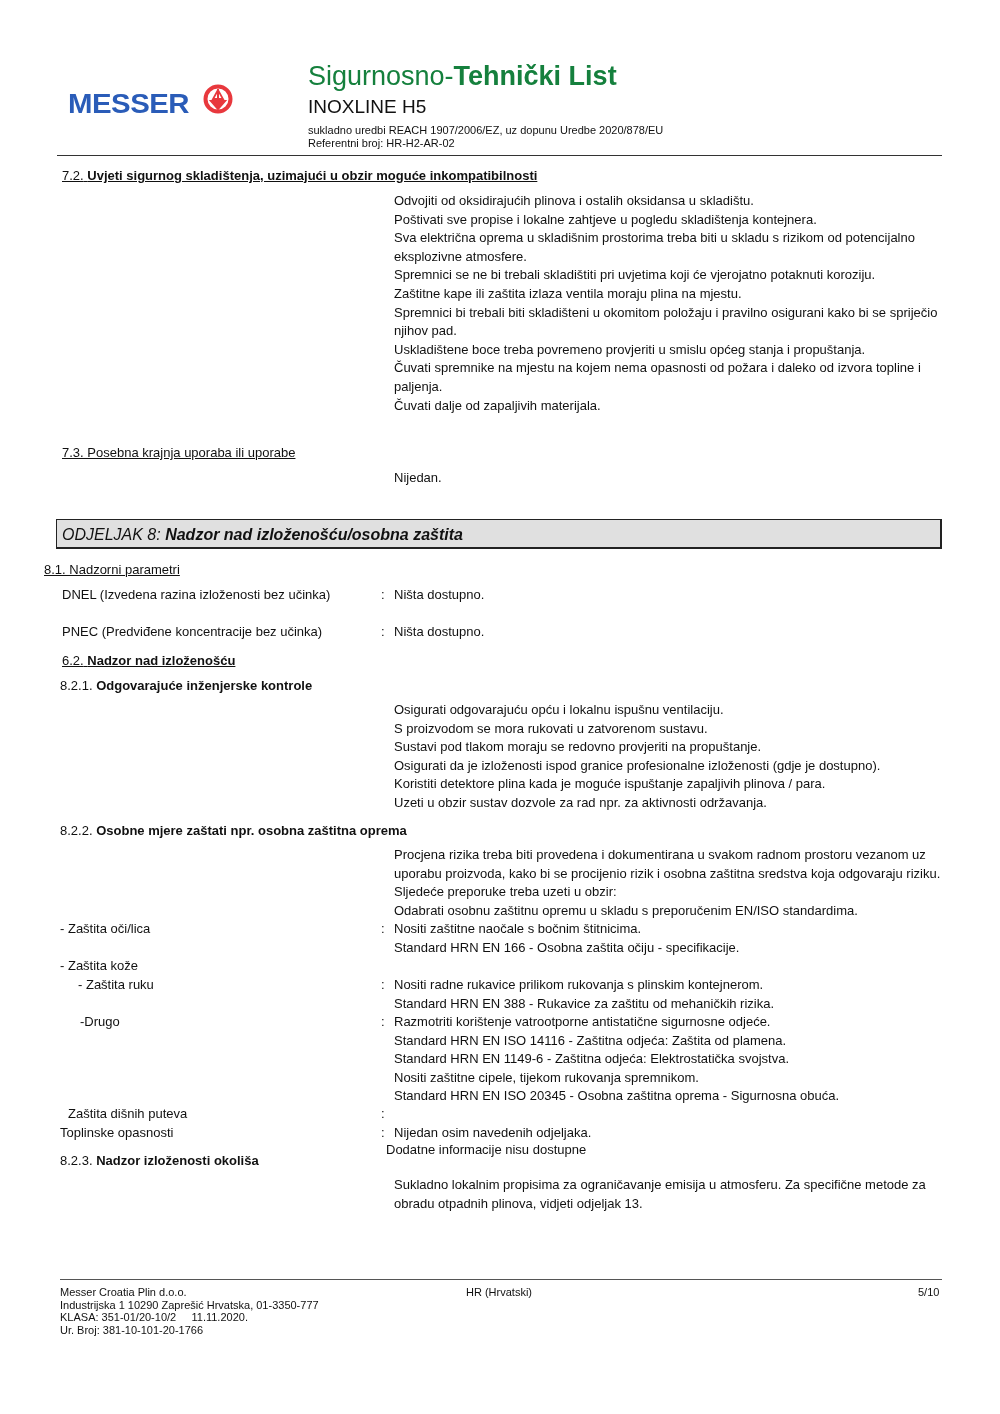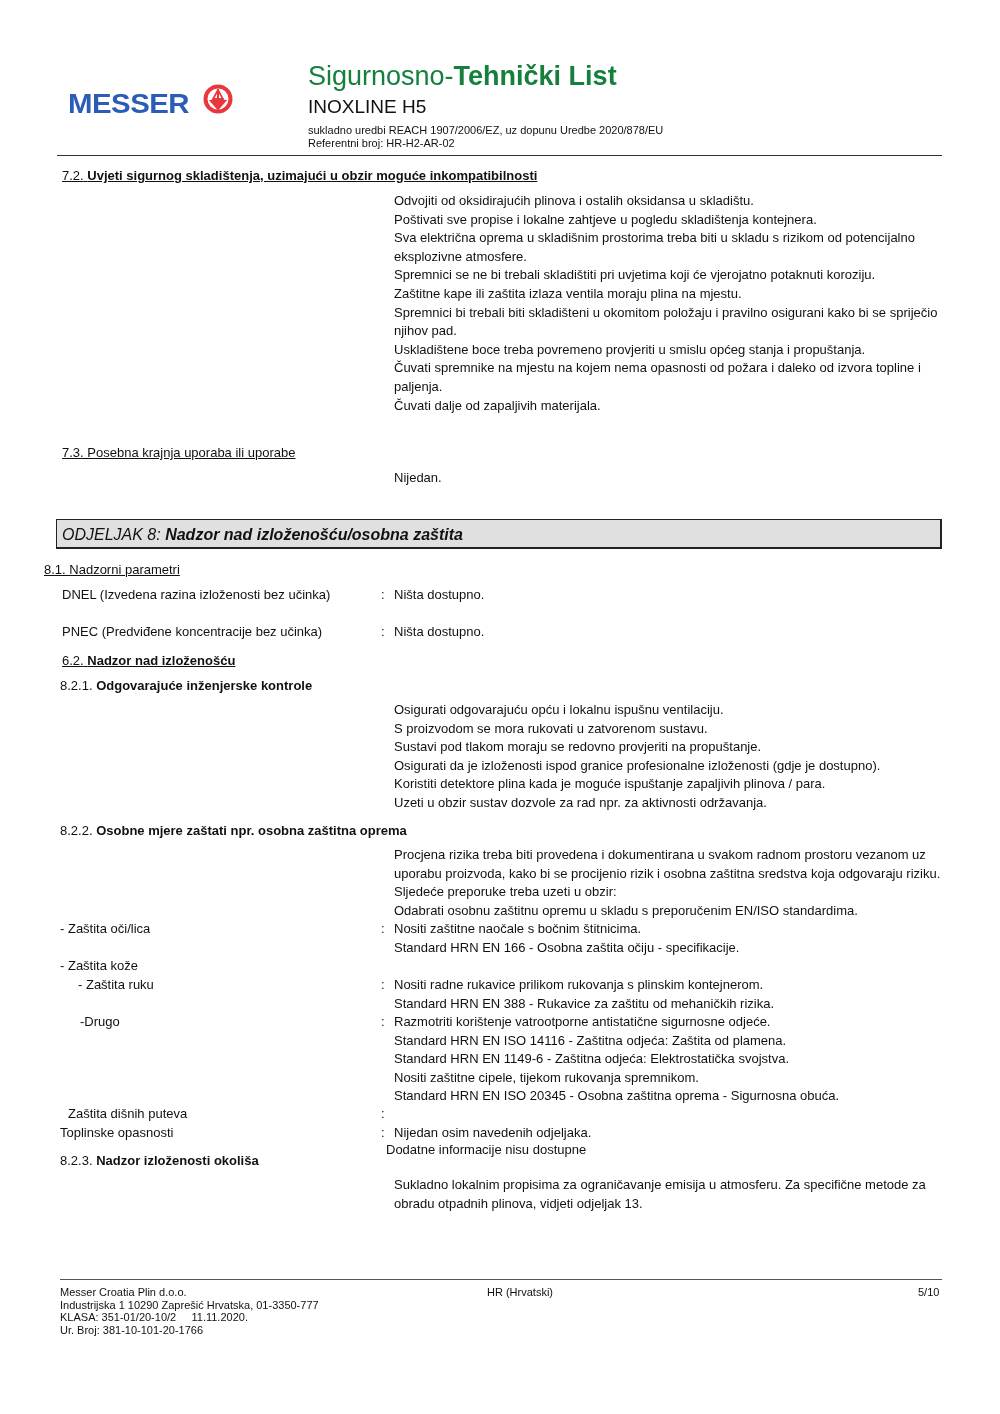--- a/index.html
+++ b/index.html
@@ -122,14 +122,14 @@
   <div>Sukladno lokalnim propisima za ograničavanje emisija u atmosferu. Za specifične metode za obradu otpadnih plinova, vidjeti odjeljak 13.</div>
 </div>
 
 <div class="abs hrule" style="left:60px; top:1279px; width:882px; background:#555;"></div>
 <div class="abs footer" style="left:60px; top:1286px;">
   <div>Messer Croatia Plin d.o.o.</div>
   <div>Industrijska 1 10290 Zaprešić Hrvatska, 01-3350-777</div>
   <div style="white-space:pre;">KLASA: 351-01/20-10/2     11.11.2020.</div>
   <div>Ur. Broj: 381-10-101-20-1766</div>
 </div>
-<div class="abs footer" style="left:466px; top:1286px;margin-left:21px;">HR (Hrvatski)</div>
+<div class="abs footer" style="left:466px; top:1286px;">HR (Hrvatski)</div>
 <div class="abs footer" style="left:918px; top:1286px;">5/10</div>
 
 </body></html>

